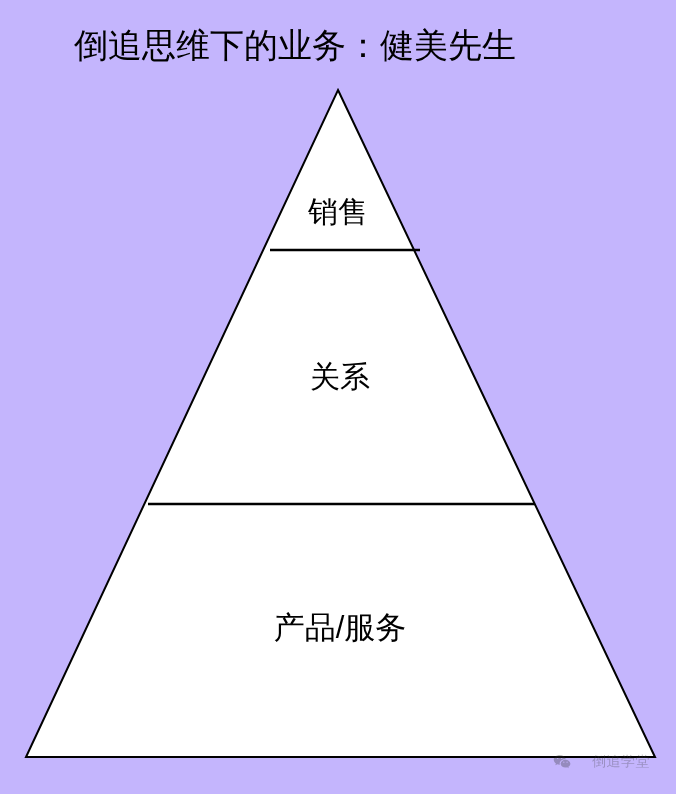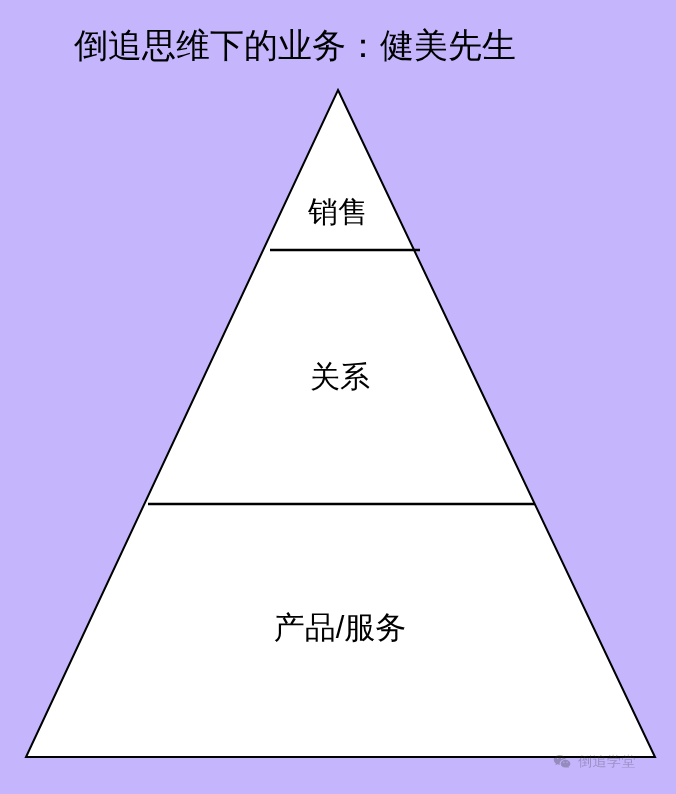--- a/index.html
+++ b/index.html
@@ -50,20 +50,21 @@
     display: flex;
     align-items: center;
     gap: 6px;
     opacity: 0.30;
   }
   #watermark-text {
     font-size: 14px;
     color: #3a3a3a;
     white-space: nowrap;
     letter-spacing: 0.5px;
+    margin-left: 14px;
   }
   #wechat-icon {
     width: 20px;
     height: 20px;
     display: block;
   }
 </style>
 </head>
 <body>
 

